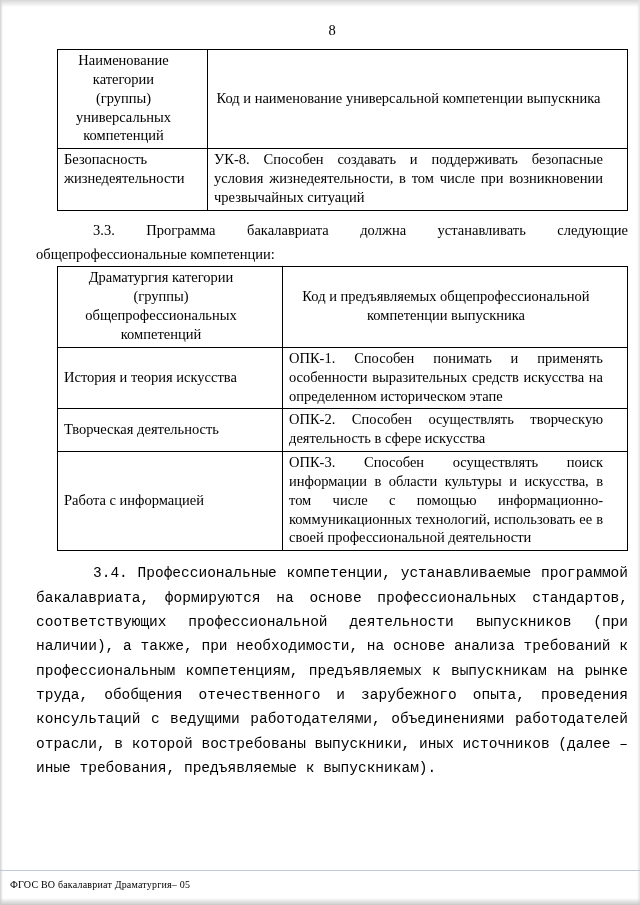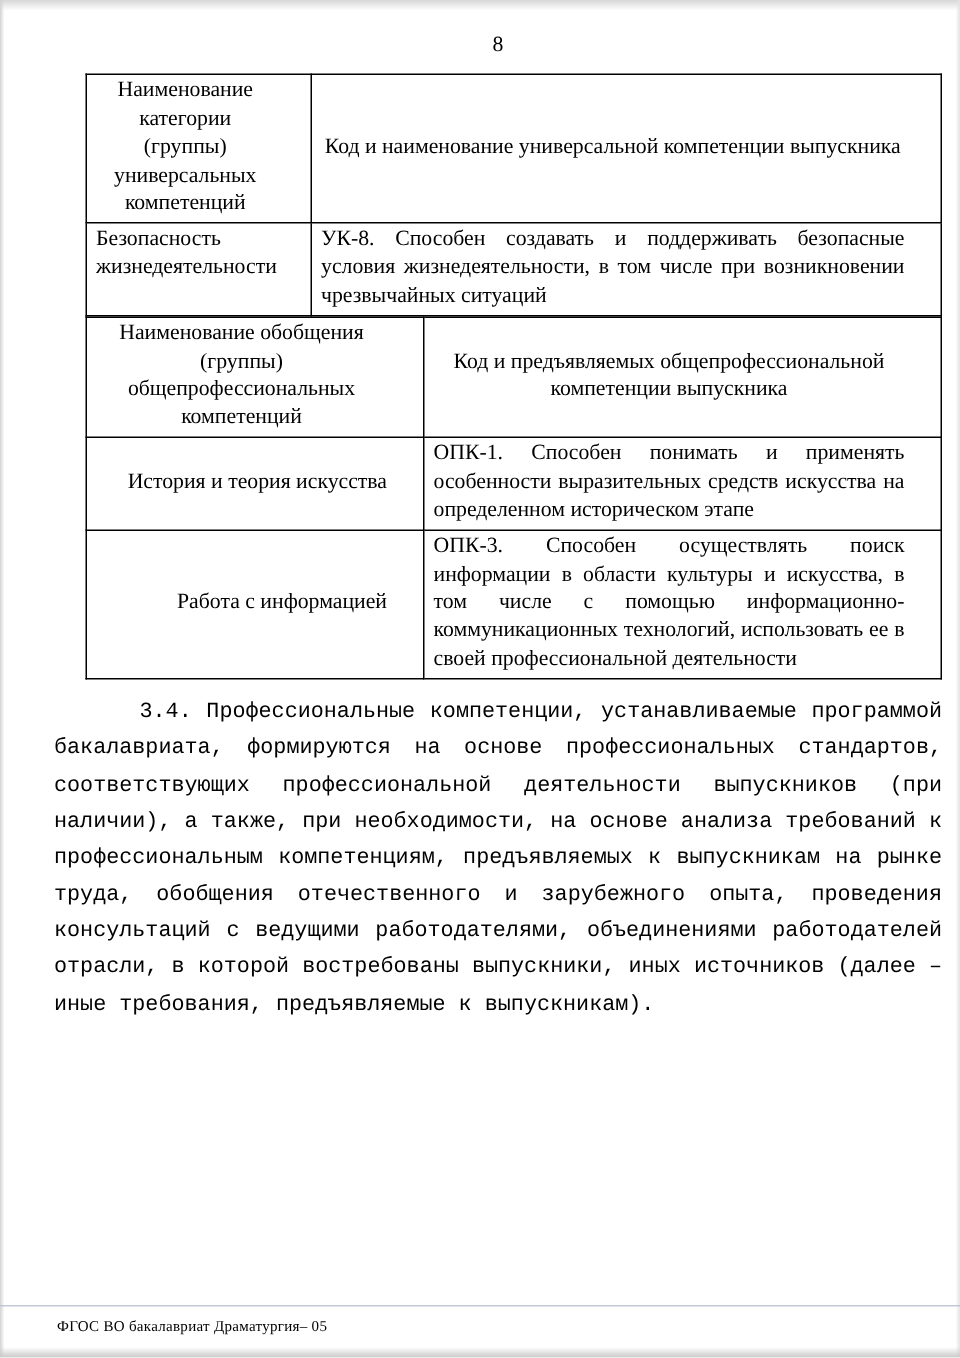--- a/index.html
+++ b/index.html
@@ -48,40 +48,40 @@
   }
   table.tbl th {
     font-weight: normal;
     text-align: center;
     vertical-align: middle;
   }
   table.tbl-uk  col.c1 { width: 150px; }
   table.tbl-opk col.c1 { width: 225px; }
   td.cat  { text-align: left; }
   .tbl-uk  td.cat { vertical-align: top; }
-  .tbl-opk td.cat { vertical-align: middle; text-align: right; }
+  .tbl-opk td.cat { vertical-align: middle; }
   td.code { text-align: justify; vertical-align: top; margin-left: 19px; }
 
   p.para {
     margin: 8px 0 0 0;
     font-size: 14.5px;
     line-height: 1.68;
     text-align: justify;
     text-indent: 57px;
   }
   p.para-first { margin-top: 7px; }
   p.para-34 { margin-top: 10px; font-family: Liberation Mono, monospace; }
 
   .footer-line {
     position: absolute; left: 0; right: 0; bottom: 34px;
     height: 1px; background: #b6c0d2; opacity: .85;
   }
   .footer {
     position: absolute; left: 10px; bottom: 15px;
-    font-size: 10px; letter-spacing: .2px; margin-left: 28px;
+    font-size: 10px; letter-spacing: .2px;
   }
 </style>
 </head>
 <body>
 
 <div class="page">
   <div class="scan-top"></div>
   <div class="scan-left"></div>
   <div class="scan-right"></div>
   <div class="scan-bottom"></div>
@@ -100,36 +100,41 @@
       </tr>
     </thead>
     <tbody>
       <tr>
         <td class="cat">Безопасность жизнедеятельности</td>
         <td class="code">УК-8. Способен создавать и поддерживать безопасные условия жизнедеятельности, в том числе при возникновении чрезвычайных ситуаций</td>
       </tr>
     </tbody>
   </table>
 
+  <p class="para para-first">3.3. Программа бакалавриата должна устанавливать следующие общепрофессиональные компетенции:</p>
 
   <table class="tbl tbl-opk">
     <colgroup>
         <col class="c1">
         <col class="c2">
       </colgroup>
     <thead>
       <tr>
-        <th>Наименование обобщения (группы) общепрофессиональных компетенций</th>
+        <th>Драматургия категории (группы) общепрофессиональных компетенций</th>
         <th>Код и предъявляемых общепрофессиональной компетенции выпускника</th>
       </tr>
     </thead>
     <tbody>
       <tr>
         <td class="cat">История и теория искусства</td>
         <td class="code">ОПК-1. Способен понимать и применять особенности выразительных средств искусства на определенном историческом этапе</td>
+      </tr>
+      <tr>
+        <td class="cat">Творческая деятельность</td>
+        <td class="code">ОПК-2. Способен осуществлять творческую деятельность в сфере искусства</td>
       </tr>
       <tr>
         <td class="cat">Работа с информацией</td>
         <td class="code">ОПК-3. Способен осуществлять поиск информации в области культуры и искусства, в том числе с помощью информационно-коммуникационных технологий, использовать ее в своей профессиональной деятельности</td>
       </tr>
     </tbody>
   </table>
 
   <p class="para para-34">3.4. Профессиональные компетенции, устанавливаемые программой бакалавриата, формируются на основе профессиональных стандартов, соответствующих профессиональной деятельности выпускников (при наличии), а также, при необходимости, на основе анализа требований к профессиональным компетенциям, предъявляемых к выпускникам на рынке труда, обобщения отечественного и зарубежного опыта, проведения консультаций с ведущими работодателями, объединениями работодателей отрасли, в которой востребованы выпускники, иных источников (далее – иные требования, предъявляемые к выпускникам).</p>
 

